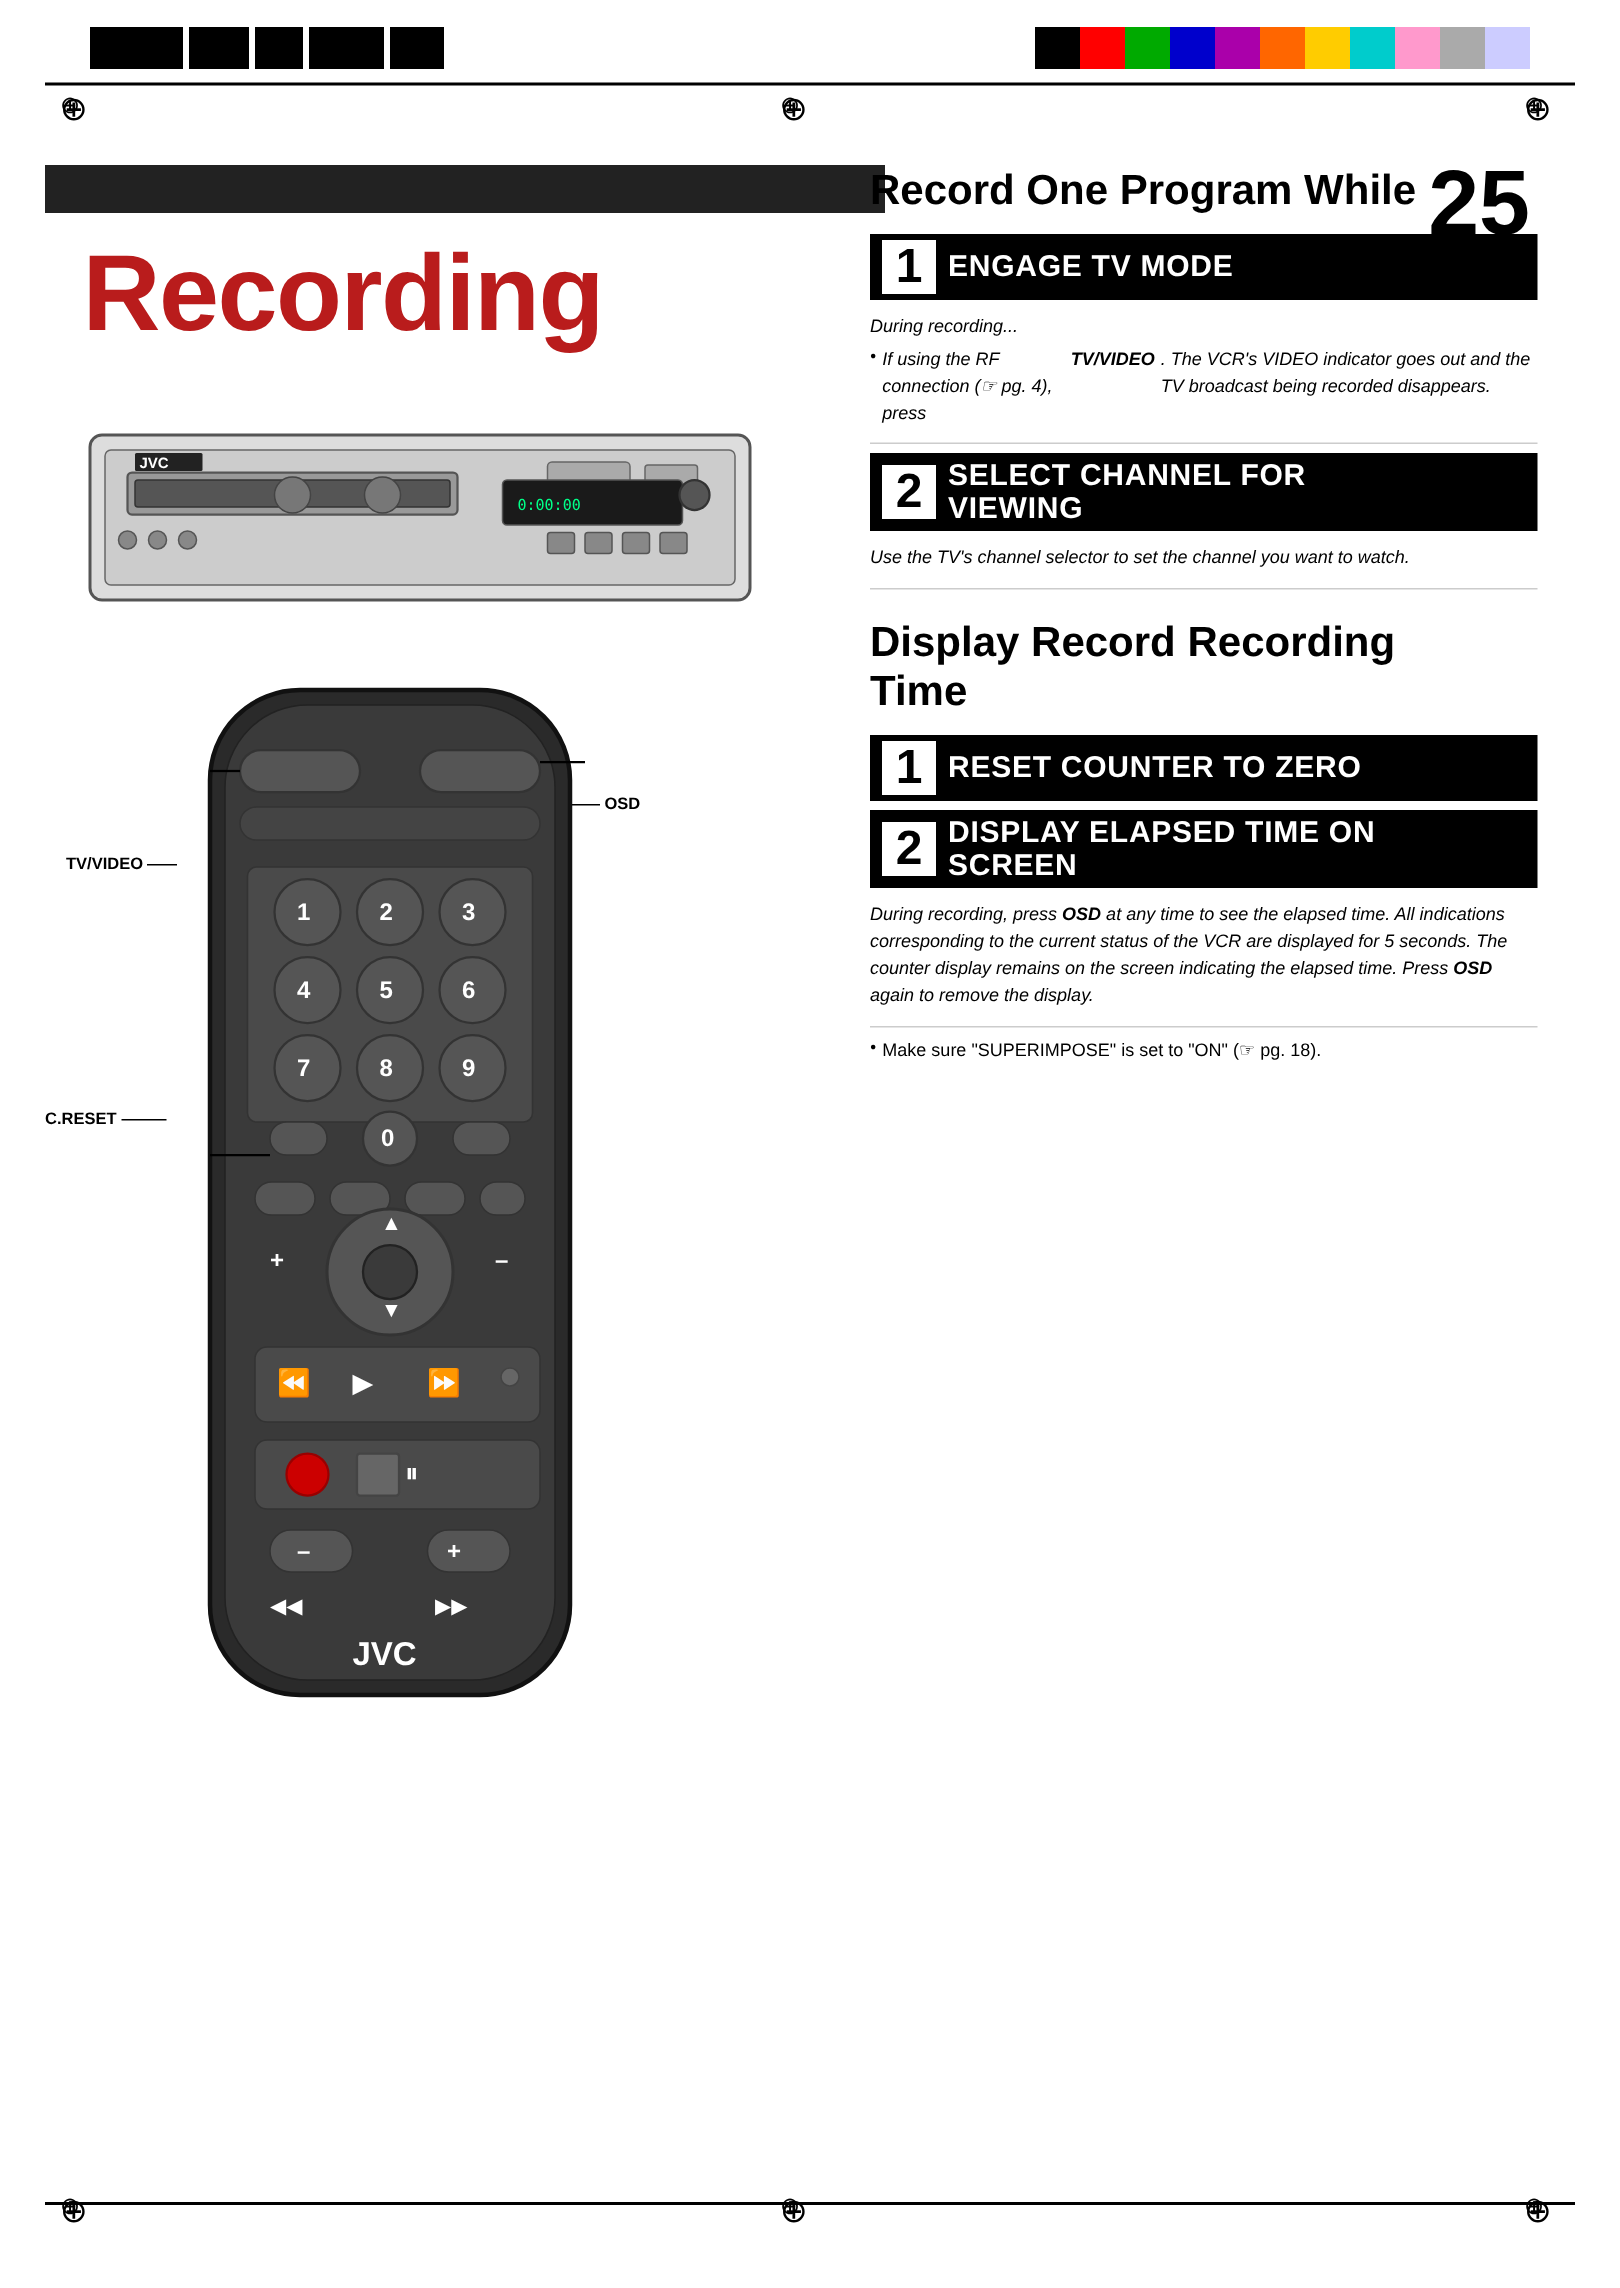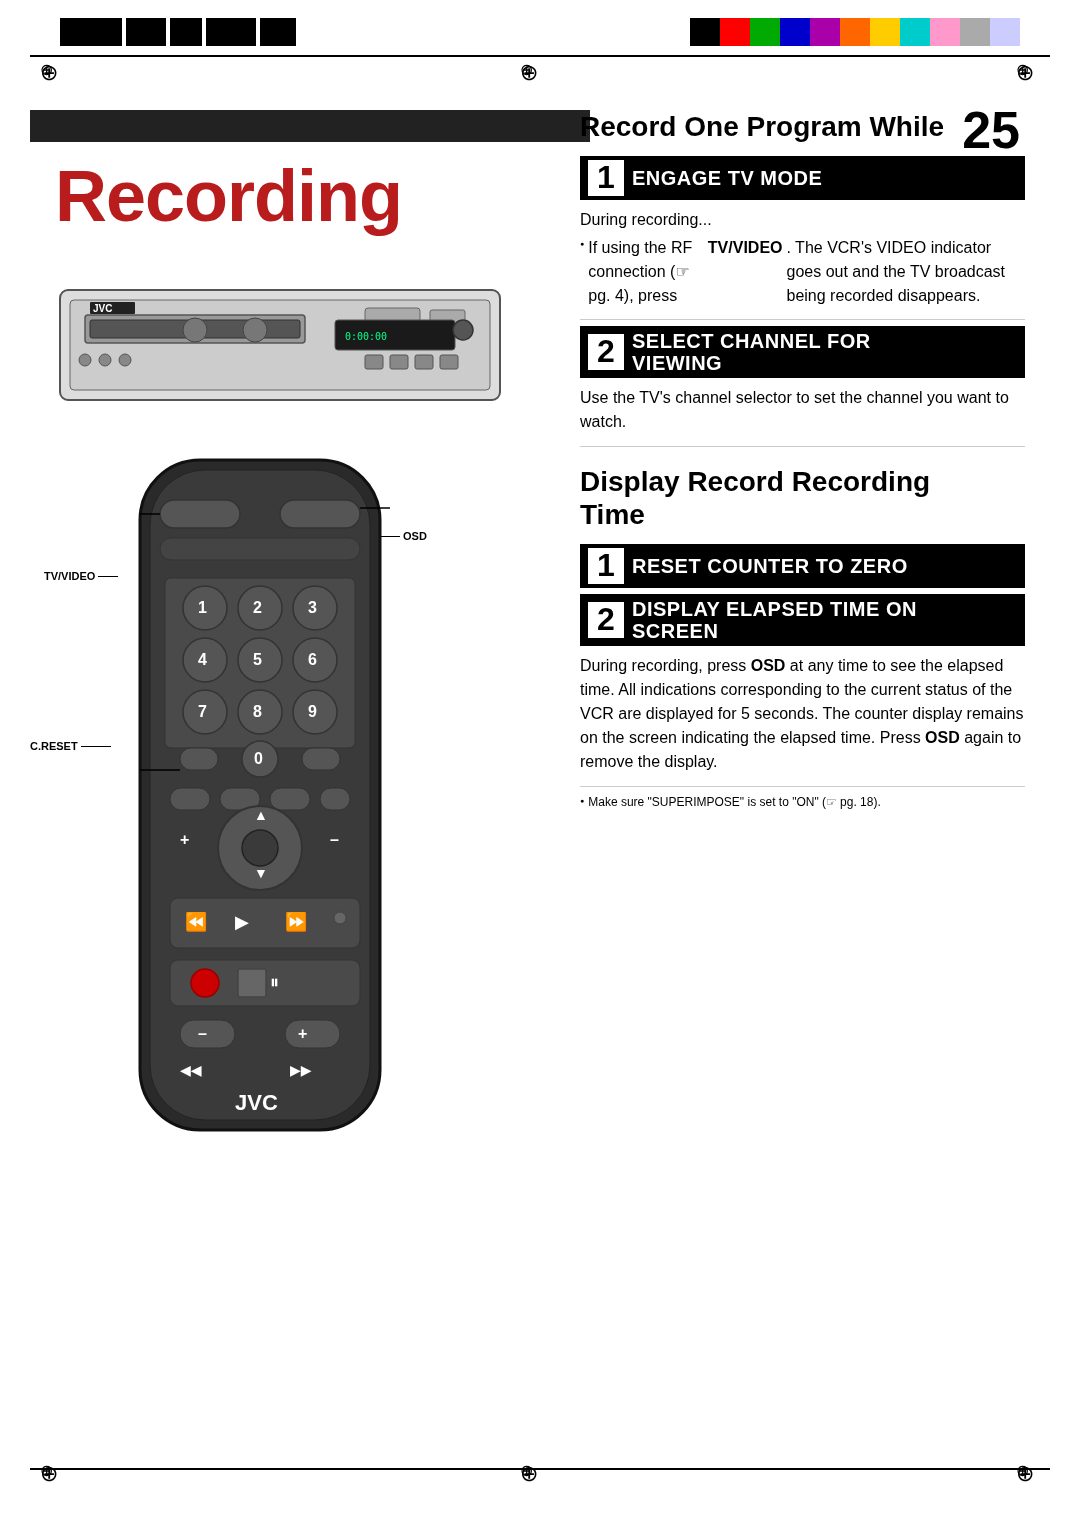--- a/index.html
+++ b/index.html
@@ -36,21 +36,21 @@
     .black-block {
       background: #000;
       height: 28px;
     }
 
     
     .page-number {
       position: absolute;
       top: 100px;
       right: 60px;
-      font-size: 52px;
+      font-size: 61px;
       font-weight: bold;
       color: #000;
     }
 
     
     .top-rule {
       position: absolute;
       top: 55px;
       left: 30px;
       right: 30px;
@@ -148,25 +148,26 @@
     .step-title {
       font-size: 20px;
       font-weight: 900;
       text-transform: uppercase;
       letter-spacing: 0.5px;
       font-family: Arial Black, Arial, sans-serif;
       line-height: 1.1;
     }
 
     .step-body {
-      font-size: 16px;
+      font-size: 12px;
       color: #000;
       line-height: 1.5;
       padding: 4px 0 8px 0;
       border-bottom: 1px solid #ccc;
+      font-style: italic;
     }
 
     .step-body p {
       margin-bottom: 4px;
     }
 
     .step-body .bullet {
       display: flex;
       gap: 4px;
       margin-bottom: 3px;

